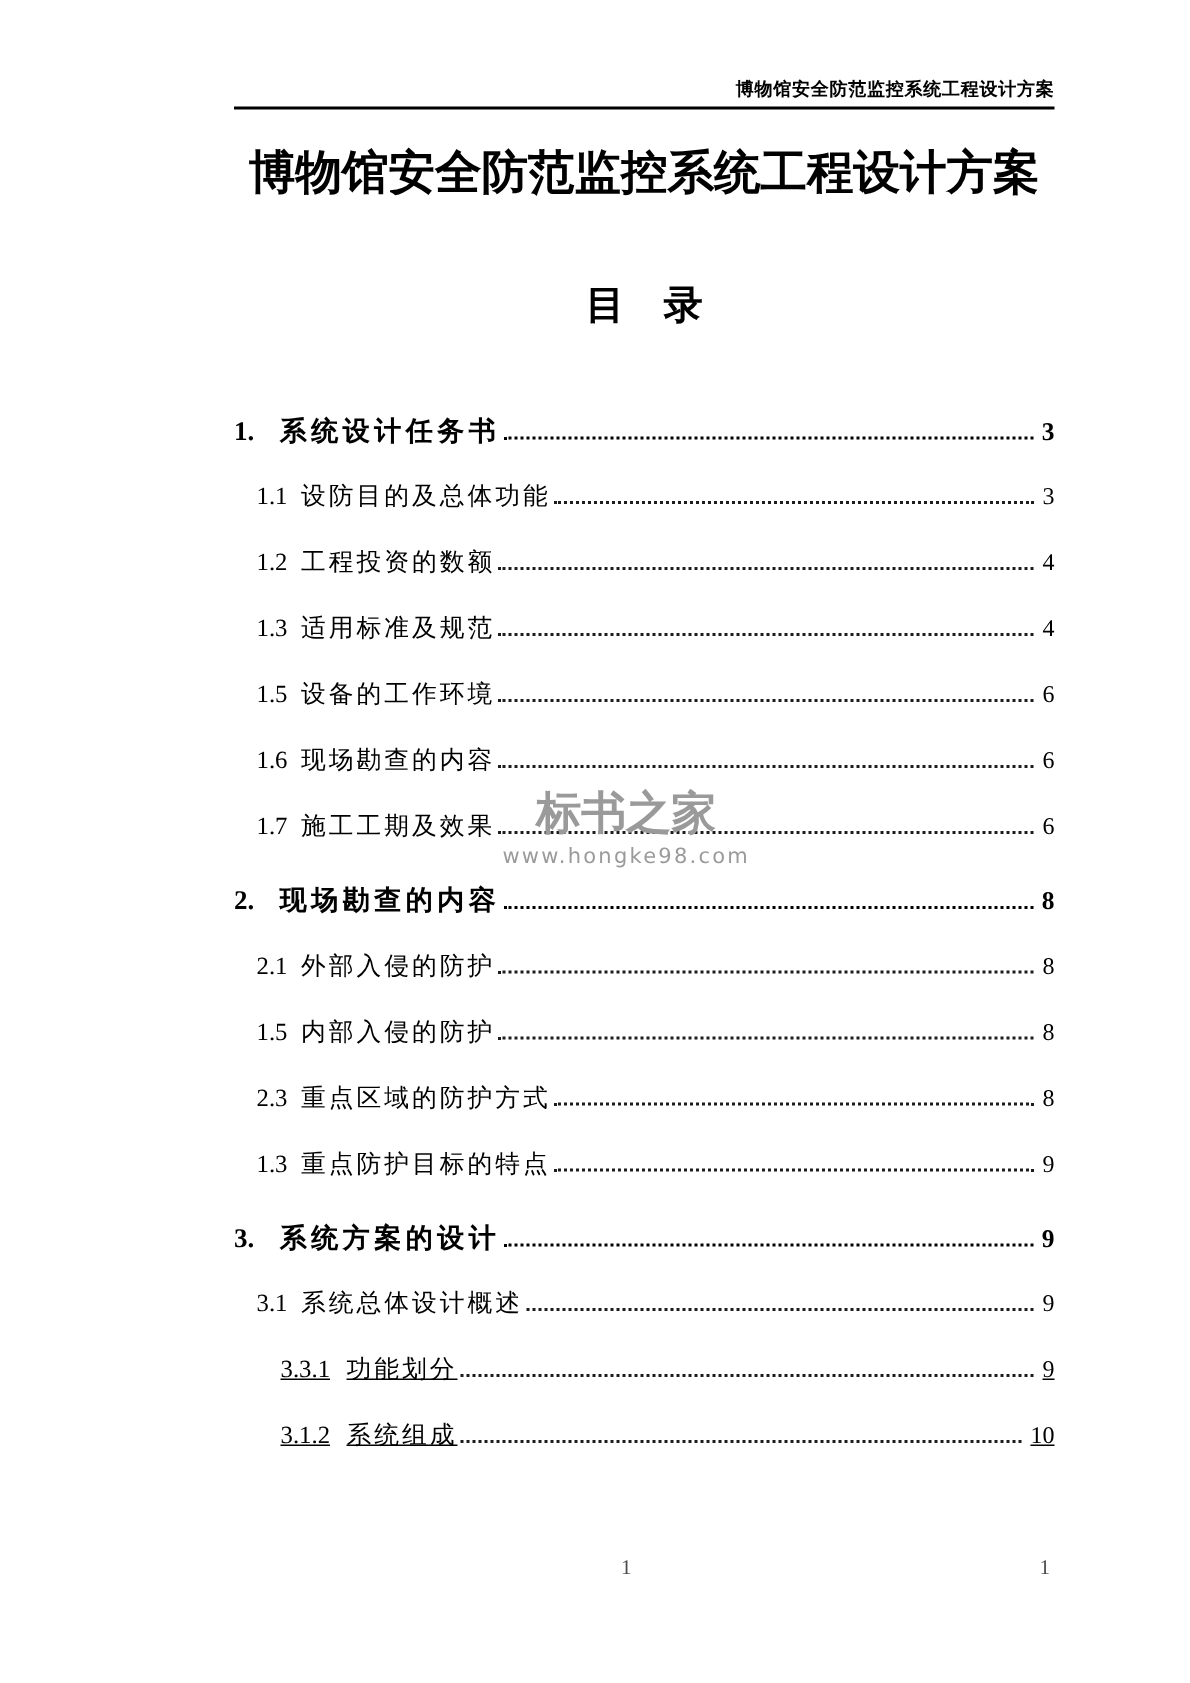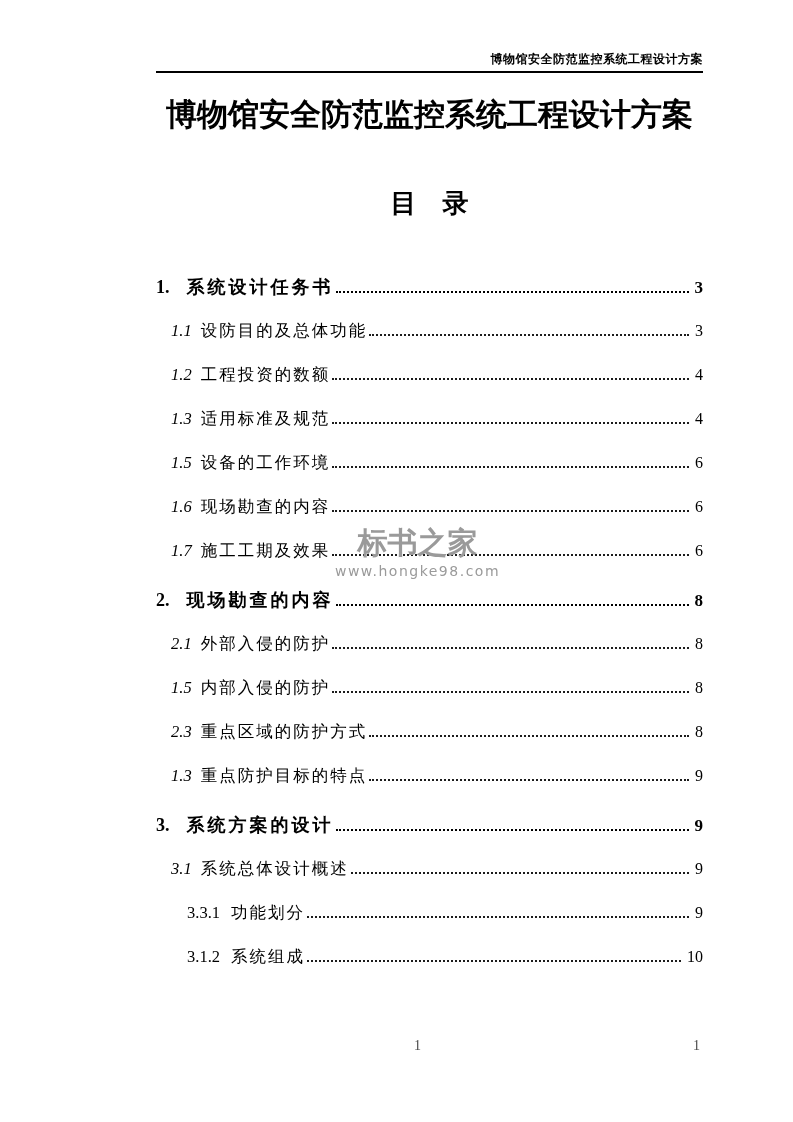--- a/index.html
+++ b/index.html
@@ -74,24 +74,24 @@
     line-height: 20px;
     font-size: 16.5px;
     cursor: pointer;
   }
   .toc-row.lvl1 {
     font-size: 18px;
     font-weight: bold;
   }
   .toc-row.lvl1:not(:first-child) { margin-top: 5px; }
   .toc-row.lvl2 { margin-left: 15px; }
-  .toc-row.lvl3 { margin-left: 31px; }
+  .toc-row.lvl3 { margin-left: 31px; text-decoration: underline; }
   .toc-num  { white-space: nowrap; }
   .lvl1 .toc-num { margin-right: 17px; }
-  .lvl2 .toc-num { margin-right: 9px; font-style: italic; }
+  .lvl2 .toc-num { margin-right: 9px; }
   .lvl3 .toc-num { margin-right: 11px; }
   .toc-label {
     white-space: nowrap;
     letter-spacing: 2px;
   }
   .lvl1 .toc-label { letter-spacing: 3px; }
   .leader {
     flex: 1;
     height: 13px;
     margin: 0 6px 0 2px;

